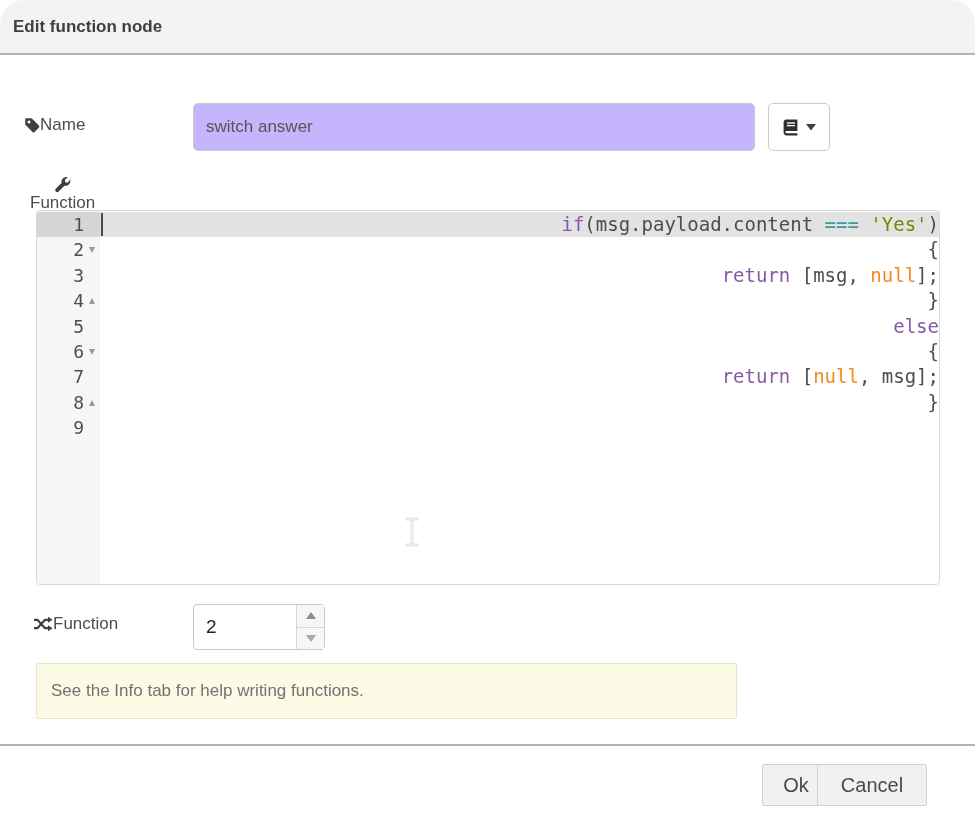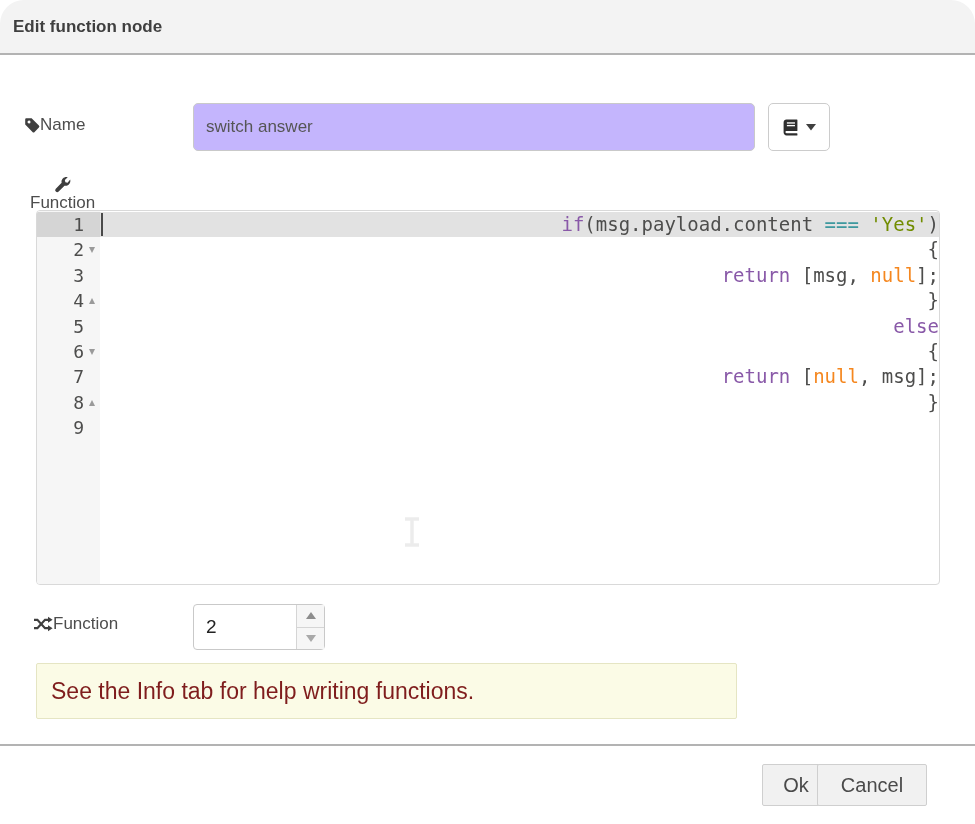--- a/index.html
+++ b/index.html
@@ -74,21 +74,21 @@
   .spinner-btns { position:absolute; right:0; top:0; bottom:0; width:28px; border-left:1px solid #d5d5d5; background:#f6f6f6; display:flex; flex-direction:column; }
   .spin-btn { flex:1; display:flex; align-items:center; justify-content:center; cursor:pointer; }
   .spin-btn.up { border-bottom:1px solid #d5d5d5; }
   .tri-up { width:0; height:0; border-left:5px solid transparent; border-right:5px solid transparent; border-bottom:7px solid #8d8d8d; }
   .tri-down { width:0; height:0; border-left:5px solid transparent; border-right:5px solid transparent; border-top:7px solid #a9a9a9; }
 
   
   .tip-box {
     position:absolute; left:36px; top:663px; width:701px; height:56px;
     background:#fbfbe6; border:1px solid #e5e5c3; border-radius:2px;
-    display:flex; align-items:center; padding-left:14px; font-size:23px; color:#7f1d1d;
+    display:flex; align-items:center; padding-left:14px; font-size:17px; color:#737373;
   }
 
   
   .footer-divider { position:absolute; left:0; top:744px; width:100%; height:2px; background:#b3b3b3; }
   .btn {
     position:absolute; top:764px; height:42px; background:#f1f1f1; border:1px solid #cfcfcf;
     border-radius:2px; font-size:20px; color:#4a4a4a; display:flex; align-items:center;
     justify-content:center; cursor:pointer; font-family:"Liberation Sans", sans-serif;
   }
   .btn-ok { left:762px; width:68px; }

